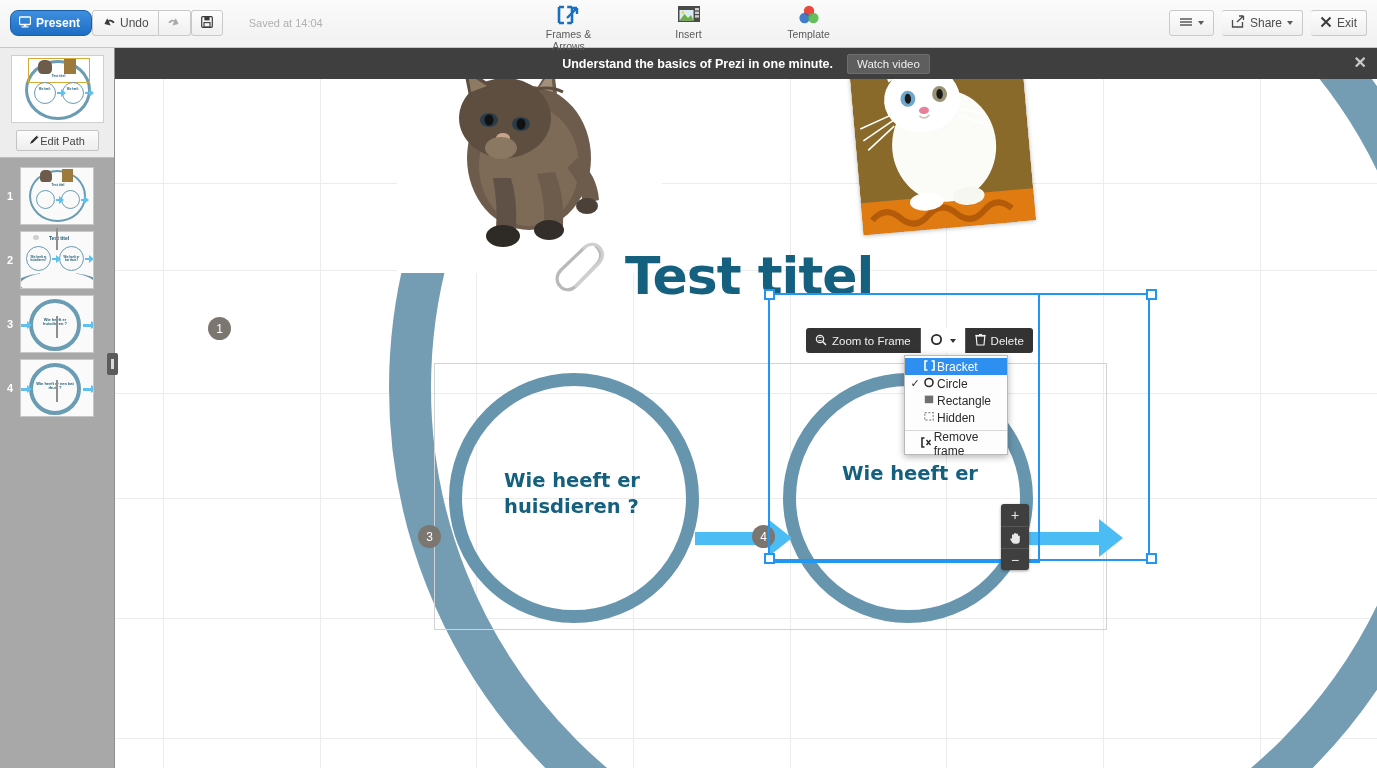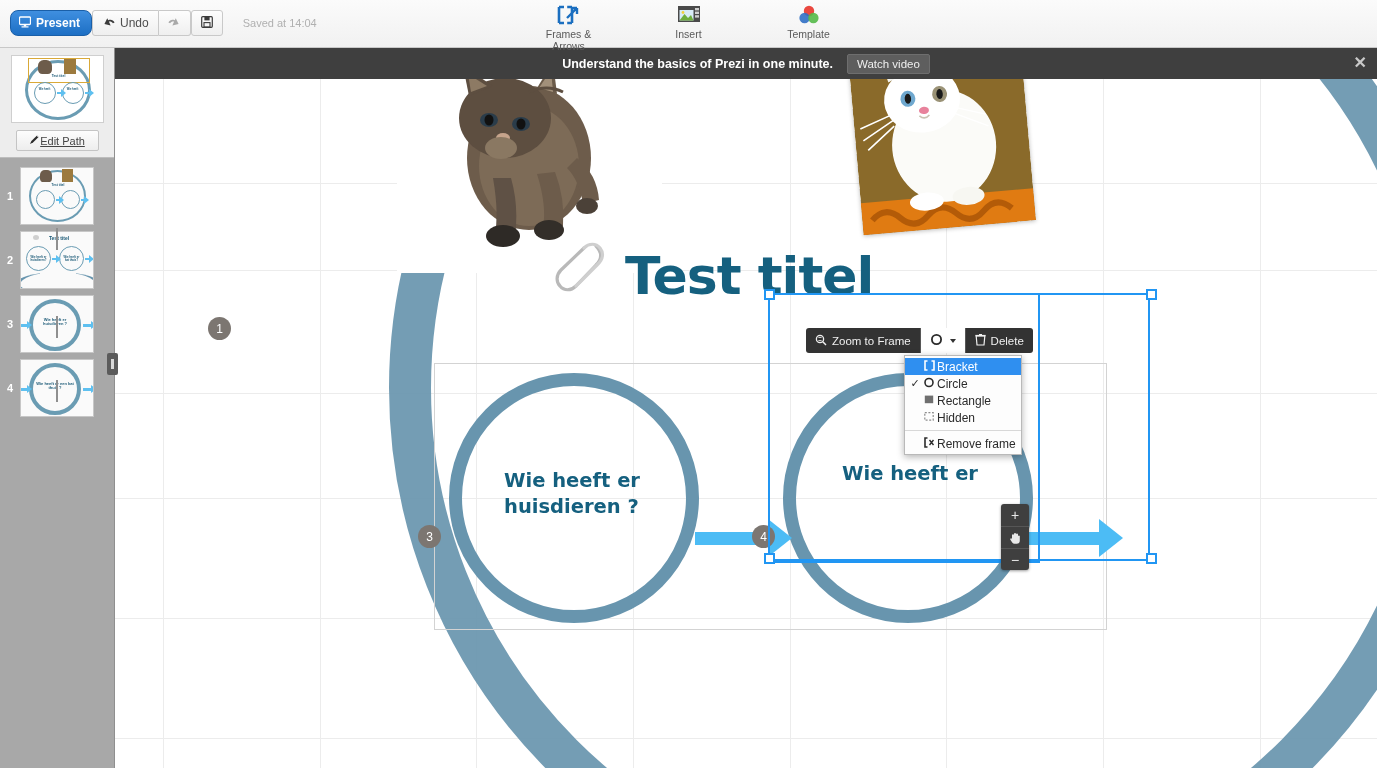--- a/index.html
+++ b/index.html
@@ -32,21 +32,21 @@
     background:linear-gradient(#fdfdfd,#efefef);
     border:1px solid #c9c9c9;
     height:26px; min-width:28px; padding:0 9px;
     display:flex; align-items:center; gap:5px;
     color:#4d4d4d; font-size:12px; cursor:pointer;
   }
   .gbtn+.gbtn{ border-left:none; }
   .grp.rounded .gbtn:first-child{ border-radius:3px 0 0 3px; }
   .grp.rounded .gbtn:last-child{ border-radius:0 3px 3px 0; }
   .gbtn.solo{ border-radius:3px; }
-  .saved-txt{ margin-left:20px; color:#b0b0b0; font-size:11px; line-height:26px; }
+  .saved-txt{ margin-left:26px; color:#b0b0b0; font-size:11px; line-height:26px; }
 
   .tb-center{
     position:absolute; left:50%; top:3px;
     transform:translateX(-50%);
     display:flex; gap:40px;
   }
   .ctool{
     width:80px; text-align:center; cursor:pointer;
     color:#5a5a5a; font-size:10.5px;
   }
@@ -84,21 +84,21 @@
   .thumb-overview{
     width:93px; height:68px; background:#fff;
     border:1px solid #cfcfcf; position:relative; overflow:hidden;
     margin:0 auto; cursor:pointer;
   }
   .editpath{
     margin:7px auto 0 auto; width:83px; height:21px;
     background:linear-gradient(#fdfdfd,#ededed);
     border:1px solid #c4c4c4; border-radius:2px;
     display:flex; align-items:center; justify-content:center; 
-    font-size:11px; color:#444; cursor:pointer;text-decoration:underline;
+    font-size:11px; color:#444; cursor:pointer;
   }
   .sb-list{ padding:6px 0 0 0; }
   .sb-item{
     position:relative; height:63px; margin-bottom:1px;
     display:flex; align-items:center; cursor:pointer;
   }
   .sb-num{
     width:20px; text-align:center; color:#fff;
     font-size:11px; font-weight:bold;
   }
@@ -234,21 +234,21 @@
   #ctx-bar .cb.active{ background:#ffffff; color:#333; }
   #ctx-bar .caret{
     width:0;height:0;border-left:3.5px solid currentColor;
     border-right:3.5px solid transparent;
     border-top:4px solid currentColor; border-left-color:transparent;
     border-right-color:transparent; margin-left:2px;
   }
 
   
   #frame-menu{
-    position:absolute; left:904px; top:355px; width:118px;
+    position:absolute; left:904px; top:355px; width:104px;
     background:#fdfdfd; border:1px solid #b9b9b9;
     box-shadow:0 2px 7px rgba(0,0,0,.3);
     z-index:28; padding:2px 0; font-size:12px;
   }
   #frame-menu .mi{
     height:17px; display:flex; align-items:center;
     padding:0 4px 0 4px; color:#2b2b2b; cursor:pointer;
   }
   #frame-menu .mi .chk{ width:12px; text-align:center; font-size:11px; }
   #frame-menu .mi .gly{ width:16px; text-align:center; }
@@ -350,20 +350,48 @@
         <svg width="22" height="21" viewBox="0 0 22 21">
           <circle cx="11" cy="6" r="5.2" fill="#e8342a" opacity=".9"></circle>
           <circle cx="6.6" cy="13" r="5.2" fill="#2f6fc4" opacity=".9"></circle>
           <circle cx="15.4" cy="13" r="5.2" fill="#54b948" opacity=".9"></circle>
         </svg>
       </div>
       <span>Template</span>
     </div>
   </div>
 
+  <div class="tb-right">
+    <div class="gbtn solo">
+      <span>
+        <svg width="14" height="10" viewBox="0 0 14 10">
+            <path d="M1 2 H13 M1 5 H13 M1 8 H13" stroke="#5a5a5a" stroke-width="1.3"></path>
+          </svg>
+      </span>
+      <span class="caret" style="border-left:3.5px solid transparent;border-right:3.5px solid transparent;border-top:4px solid #5a5a5a;width:0;height:0;"></span>
+    </div>
+    <div class="gbtn solo">
+      <span>
+        <svg width="14" height="13" viewBox="0 0 14 13">
+            <path d="M1.5 5 L1.5 12 L11.5 12 L11.5 7" fill="none" stroke="#4a4a4a" stroke-width="1.3"></path>
+            <path d="M6 7 L12.5 1 M12.5 1 L8 1 M12.5 1 L12.5 5" stroke="#4a4a4a" stroke-width="1.3" fill="none"></path>
+          </svg>
+      </span>
+      <span>Share</span>
+      <span class="caret" style="border-left:3.5px solid transparent;border-right:3.5px solid transparent;border-top:4px solid #5a5a5a;width:0;height:0;"></span>
+    </div>
+    <div class="gbtn solo">
+      <span>
+        <svg width="12" height="12" viewBox="0 0 12 12">
+            <path d="M1.5 1.5 L10.5 10.5 M10.5 1.5 L1.5 10.5" stroke="#3b3b3b" stroke-width="2"></path>
+          </svg>
+      </span>
+      <span>Exit</span>
+    </div>
+  </div>
 </div>
 
 <div id="canvas">
 
   <div class="grid-v" style="left:48px;"></div>
   <div class="grid-v" style="left:205px;"></div>
   <div class="grid-v" style="left:361px;"></div>
   <div class="grid-v" style="left:518px;"></div>
   <div class="grid-v" style="left:675px;"></div>
   <div class="grid-v" style="left:831px;"></div>

